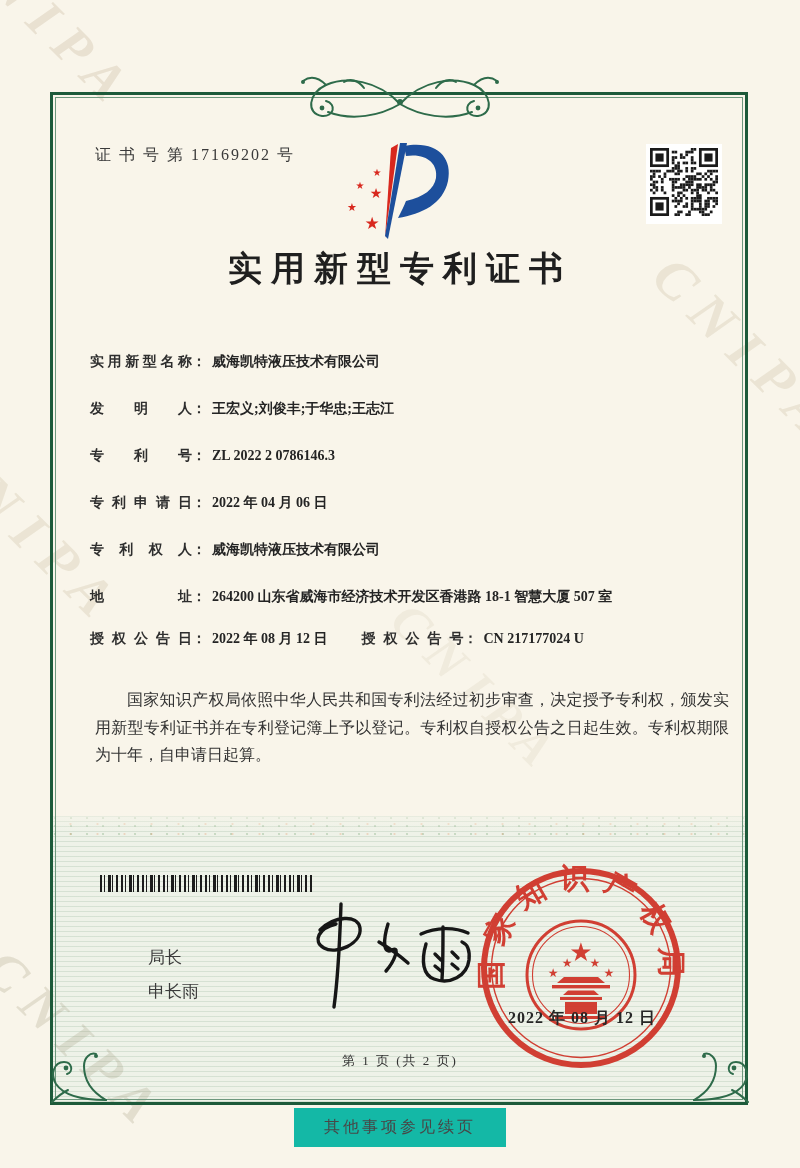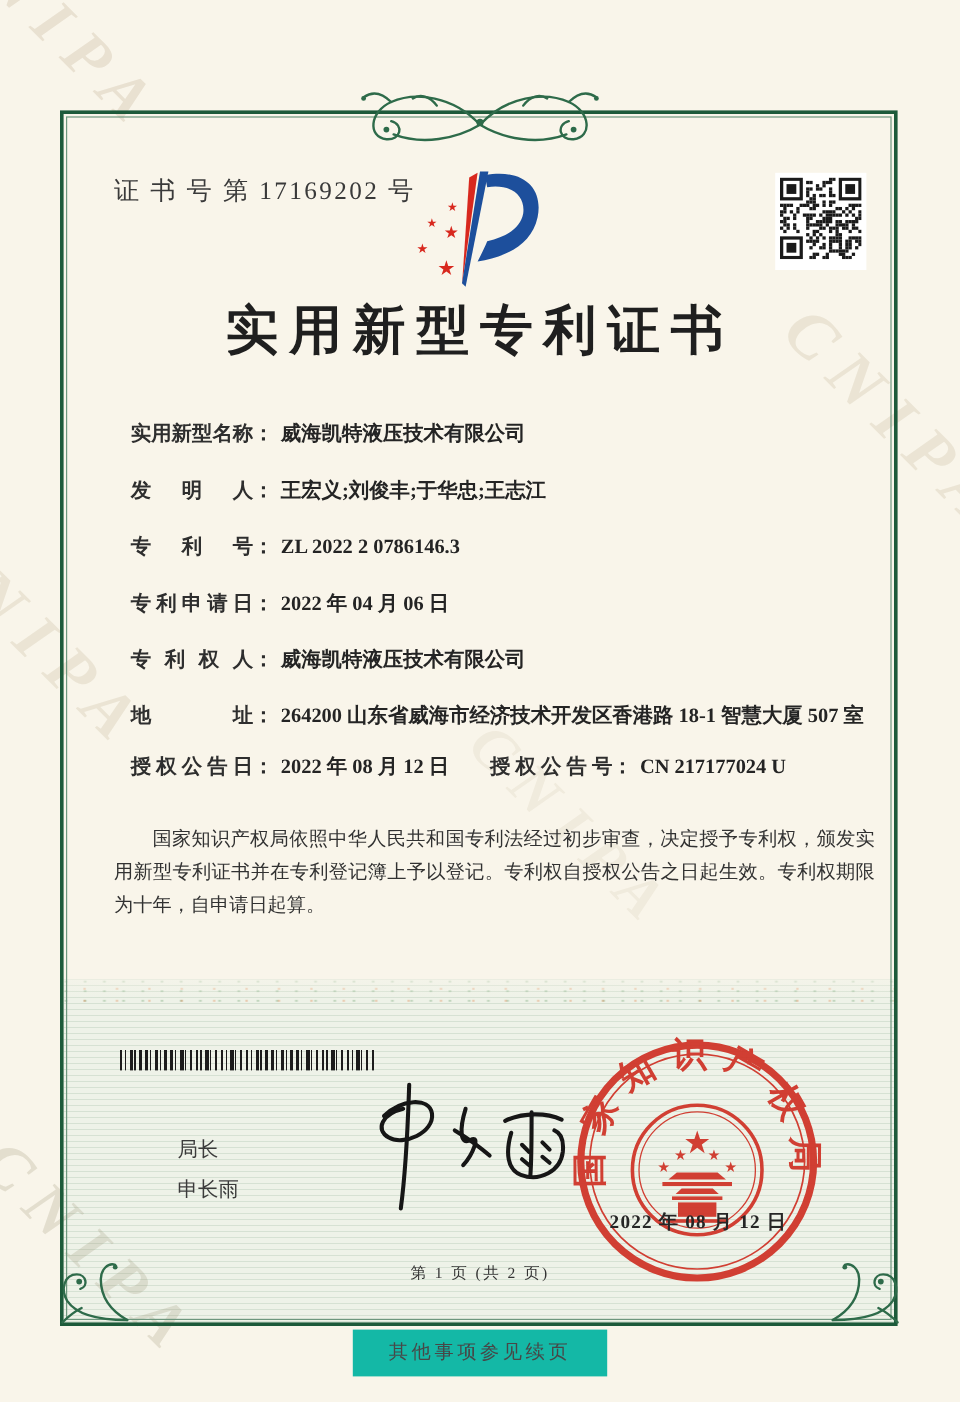--- a/index.html
+++ b/index.html
@@ -51,32 +51,32 @@
   .frame-inner{
     position:absolute;inset:2px;border:1px solid #6d977d;
   }
   .ornament-top{position:absolute;left:268px;top:70px;z-index:3;pointer-events:none;}
   .ornament-corner{position:absolute;z-index:3;pointer-events:none;}
   .oc-left{left:44px;top:1046px;}
   .oc-right{left:692px;top:1046px;transform:scaleX(-1);}
   
   .cert-no{
     position:absolute;left:95px;top:145px;z-index:4;
-    font-size:21px;letter-spacing:2px;color:#3a3a3a;
+    font-size:16px;letter-spacing:2px;color:#3a3a3a;
   }
   .logo{position:absolute;left:330px;top:140px;z-index:4;}
   .qr-box{
     position:absolute;left:646px;top:144px;z-index:4;background:#ffffff;padding:4px;
   }
   .title{
     position:absolute;left:0;top:246px;width:800px;z-index:4;
-    text-align:center;font-size:44px;font-weight:700;letter-spacing:9px;color:#1f1f1f;
-  }
-  
-  .fields{position:absolute;left:109px;top:348px;width:636px;z-index:4;font-size:17px;}
+    text-align:center;font-size:34px;font-weight:700;letter-spacing:9px;color:#1f1f1f;
+  }
+  
+  .fields{position:absolute;left:90px;top:348px;width:636px;z-index:4;font-size:14px;}
   .field-row{display:flex;align-items:flex-start;margin-bottom:19px;line-height:28px;}
   .f-label{
     display:inline-block;width:102px;
     text-align:justify;text-align-last:justify;
     font-weight:600;color:#2e2e2e;flex:none;
   }
   .f-colon{flex:none;font-weight:600;}
   .f-value{font-weight:600;color:#242424;margin-left:6px;max-width:518px;line-height:28px;}
   .grant-row{display:flex;align-items:flex-start;line-height:28px;margin-top:1px;}
   .grant-no{margin-left:34px;display:flex;}

